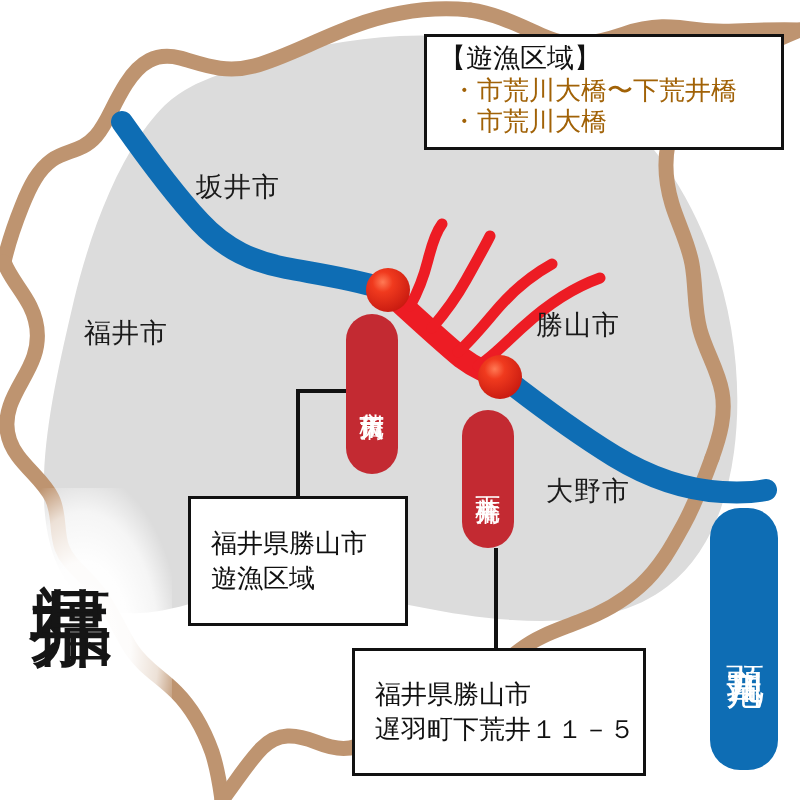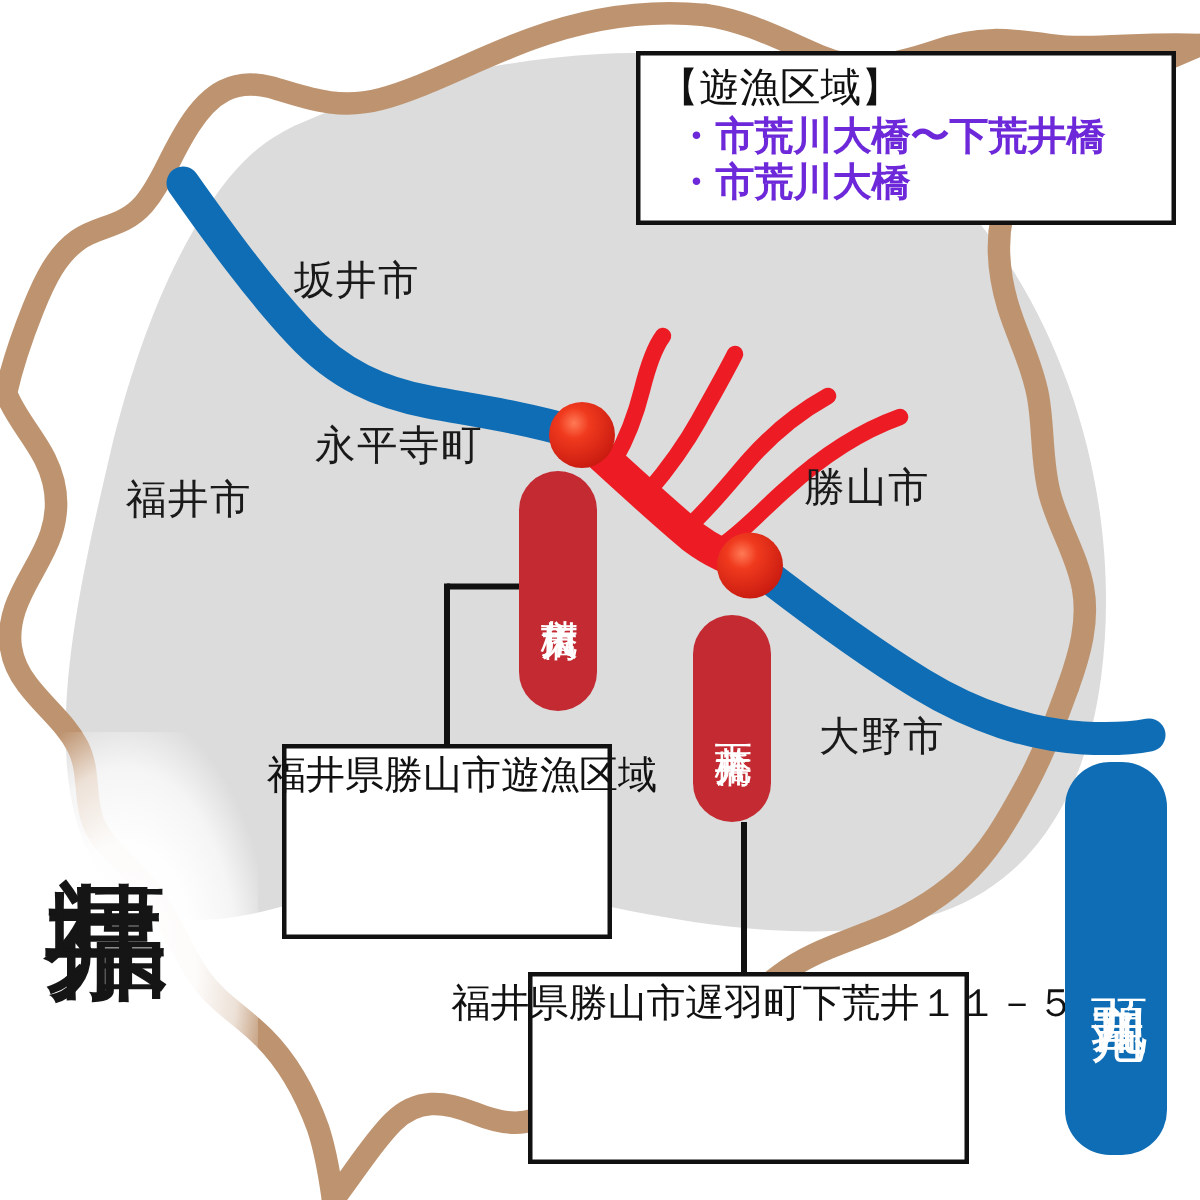--- a/index.html
+++ b/index.html
@@ -42,28 +42,28 @@
   
   #legend-box{
     position:absolute;left:424px;top:14px;width:360px;
     background:#ffffff;border:3px solid #111;
     padding:6px 10px 10px 12px;box-sizing:border-box;margin-top:20px;
   }
   #legend-box .legend-title{
     font-size:27px;color:#111;line-height:1.18;white-space:nowrap;letter-spacing:0px;
   }
   #legend-box .legend-item{
-    font-size:26px;color:#6d28d9;line-height:1.2;white-space:nowrap;
-    padding-left:12px;letter-spacing:0px;font-weight:bold;
+    font-size:26px;color:#a16207;line-height:1.2;white-space:nowrap;
+    padding-left:12px;letter-spacing:0px;
   }
 
   
   .callout{
     position:absolute;background:#ffffff;border:3px solid #111;
-    box-sizing:border-box;display:flex;flex-direction:row;justify-content:center;
+    box-sizing:border-box;display:flex;flex-direction:column;justify-content:center;
   }
   .callout .cline{font-size:26px;color:#111;line-height:1.35;white-space:nowrap;}
   #callout-kaido{left:188px;top:496px;width:220px;height:130px;padding-left:20px;}
   #callout-address{left:352px;top:648px;width:294px;height:128px;padding-left:20px;}
 
   
   .leader{position:absolute;background:#111;}
   #leader-a-h{left:298px;top:389px;width:68px;height:4px;}
   #leader-a-v{left:296px;top:389px;width:4px;height:110px;}
   #leader-b-v{left:494px;top:548px;width:4px;height:103px;}
@@ -192,21 +192,20 @@
     <path fill="none" stroke="#0E6DB4" stroke-width="22" stroke-linecap="round" stroke-linejoin="round" d="M 504,378
          C 540,406 578,434 614,456
          C 650,478 688,490 722,492
          C 742,493 756,492 766,490"></path>
 
     <circle cx="388" cy="290" r="22" fill="url(#sphereGrad)"></circle>
     <circle cx="500" cy="377" r="22" fill="url(#sphereGrad)"></circle>
   </svg>
 
   <div class="city-label" id="label-sakai">坂井市</div>
-  <div class="city-label" id="label-eiheiji">永平寺町</div>
   <div class="city-label" id="label-fukui-shi">福井市</div>
   <div class="city-label" id="label-katsuyama">勝山市</div>
   <div class="city-label" id="label-ohno">大野市</div>
 
   <div id="pref-title-wrap">
     <div id="pref-title-glow"></div>
     <div id="pref-title">福井県</div>
   </div>
 
   <div class="leader" id="leader-a-h"></div>

